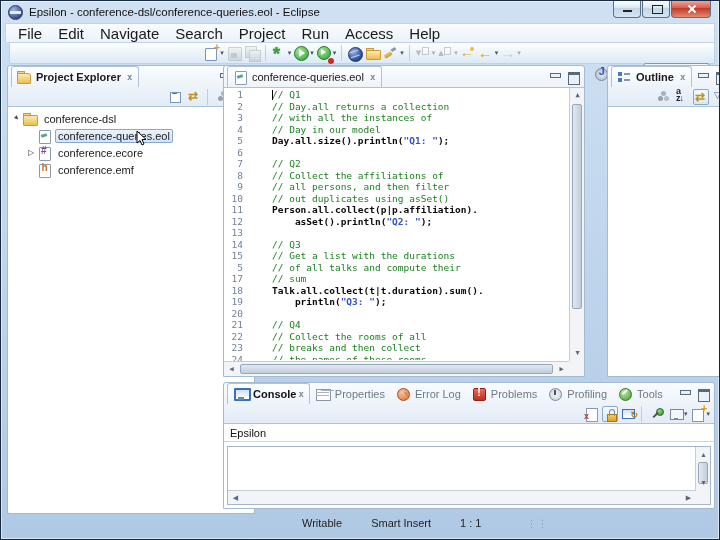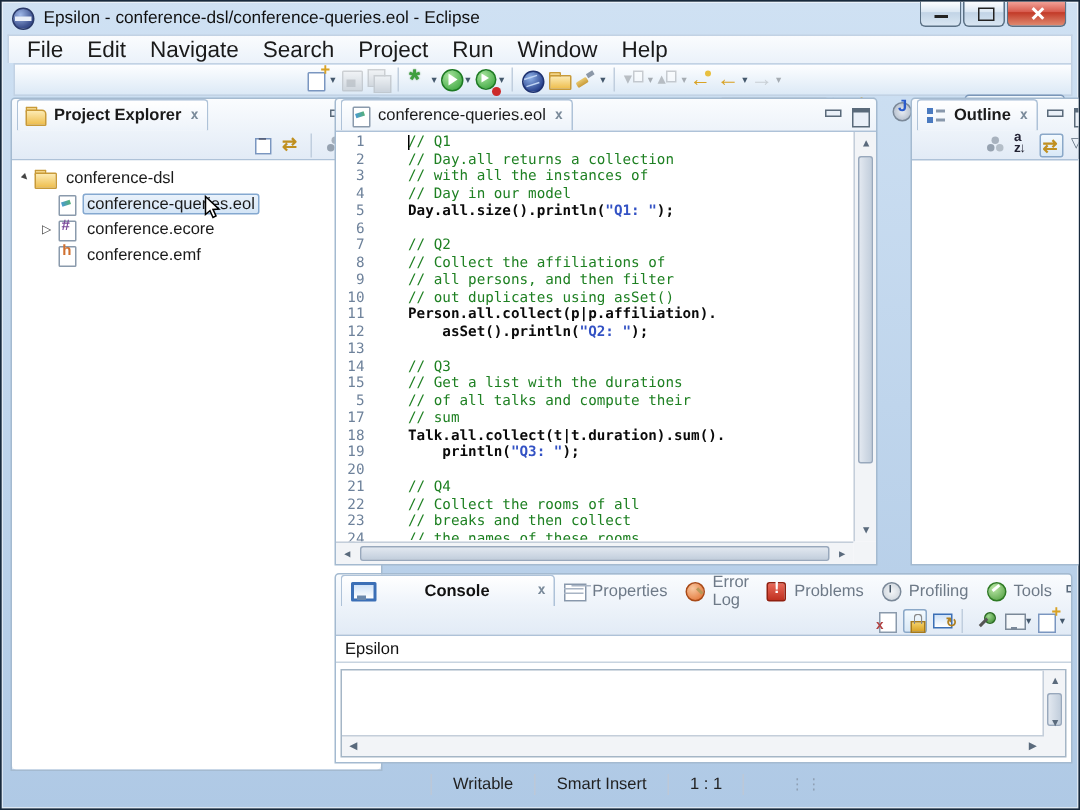--- a/index.html
+++ b/index.html
@@ -164,21 +164,21 @@
   .hsb { position:absolute; left:0; right:15px; bottom:0; height:15px; background:#F2F4F7; border-top:1px solid #C4CEDA; }
   .sb-arrow { position:absolute; font-size:7px; color:#5A6A7C; width:15px; height:15px; text-align:center; line-height:15px; }
   .vsb .up{top:0;} .vsb .down{bottom:0;}
   .hsb .left{left:0;} .hsb .right{right:0;}
   .sb-thumb { position:absolute; background:linear-gradient(90deg,#E2E8F0,#C2CEDC); border:1px solid #98A8BC; border-radius:2px; }
   .hsb .sb-thumb { background:linear-gradient(#E2E8F0,#C2CEDC); }
   .sb-corner{position:absolute;right:0;bottom:0;width:15px;height:15px;background:#F2F4F7;}
   
   .ctab { display:flex; align-items:center; height:21px; padding:0 5px; font-size:11px; color:#6E7A88; }
   .ctab .lbl { margin-left:4px; }
-  .ctab.active { background:linear-gradient(#FFFFFF,#EDF3FA); border:1px solid #AEC2D8; border-bottom:none; border-radius:3px 3px 0 0; color:#111;gap:30px; }
+  .ctab.active { background:linear-gradient(#FFFFFF,#EDF3FA); border:1px solid #AEC2D8; border-bottom:none; border-radius:3px 3px 0 0; color:#111; }
   .ctab.active .lbl { font-weight:bold; }
   #console-label { font-size:11px; padding:3px 6px 2px; color:#111; border-bottom:1px solid #C8D4E0; background:#fff; }
   #console-text { position:absolute; left:3px; right:3px; top:22px; bottom:3px; border:1px solid #A5B6C6; background:#fff; }
   
   #statusbar { position:absolute; left:4px; right:4px; bottom:5px; height:22px; display:flex; align-items:center; font-size:11px; color:#222; }
   .st-sep { width:1px; height:14px; border-left:1px solid #BCC8D8; }
   .st-item { padding:0 14px; }
   #st-grip { color:#8FA0B4; font-size:10px; letter-spacing:1px; margin-left:30px; }
   .cursor-svg { position:absolute; z-index:5; }
 </style>
@@ -197,21 +197,21 @@
     </div>
   </div>
 
   <div id="menubar">
       <span class="menu-item">File</span>
       <span class="menu-item">Edit</span>
       <span class="menu-item">Navigate</span>
       <span class="menu-item">Search</span>
       <span class="menu-item">Project</span>
       <span class="menu-item">Run</span>
-      <span class="menu-item">Window</span>
+      <span class="menu-item">Access</span>
       <span class="menu-item">Help</span>
     </div>
 
   <div id="toolbar">
     <span id="tb-buttons" style="display:flex;align-items:center">
         <span class="tbtn">
           <span class="ic ic-new-wizard"></span>
           <span class="dd">▾</span>
         </span>
         <span class="tbtn disabled">

